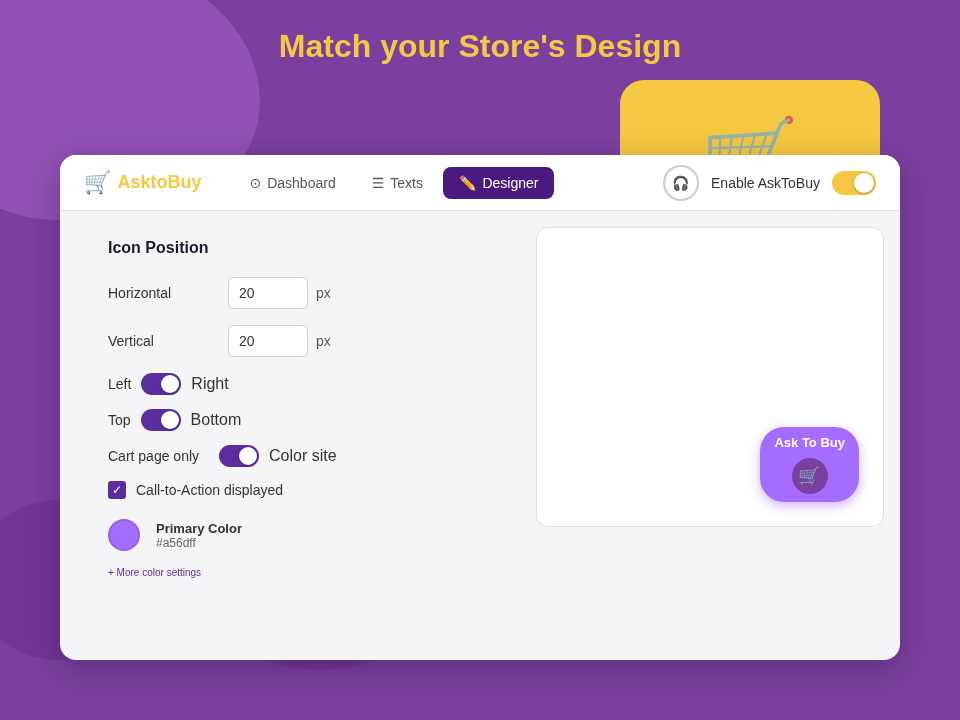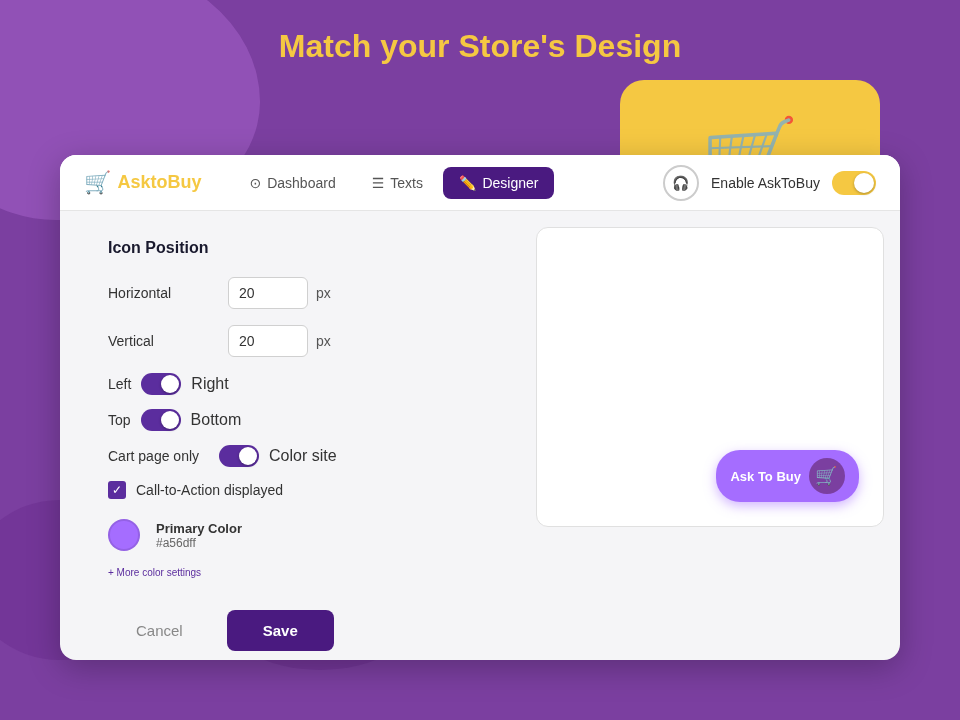--- a/index.html
+++ b/index.html
@@ -241,20 +241,21 @@
       position: absolute;
       bottom: 24px;
       right: 24px;
       display: flex;
       align-items: center;
       background: #a56dff;
       border-radius: 24px;
       padding: 8px 14px 8px 14px;
       gap: 8px;
       box-shadow: 0 4px 12px rgba(165,109,255,0.5);
+      flex-direction: column;
     }
 
     .widget-label {
       font-size: 13px;
       font-weight: 600;
       color: white;
     }
 
     .widget-cart-btn {
       width: 36px;
@@ -570,24 +571,20 @@
         <div class="color-info">
           <span class="color-name">Primary Color</span>
           <span class="color-hex">#a56dff</span>
         </div>
       </div>
 
       <div class="more-colors-link">
         <span>+ More color settings</span>
       </div>
 
-      <div class="footer-buttons">
-        <button class="btn-cancel">Cancel</button>
-        <button class="btn-save">Save</button>
-      </div>
 
     </div>
 
     <div class="preview-panel">
       <div class="preview-box">
 
         <div class="widget-preview">
           <span class="widget-label">Ask To Buy</span>
           <div class="widget-cart-btn">
             <span>🛒</span>

